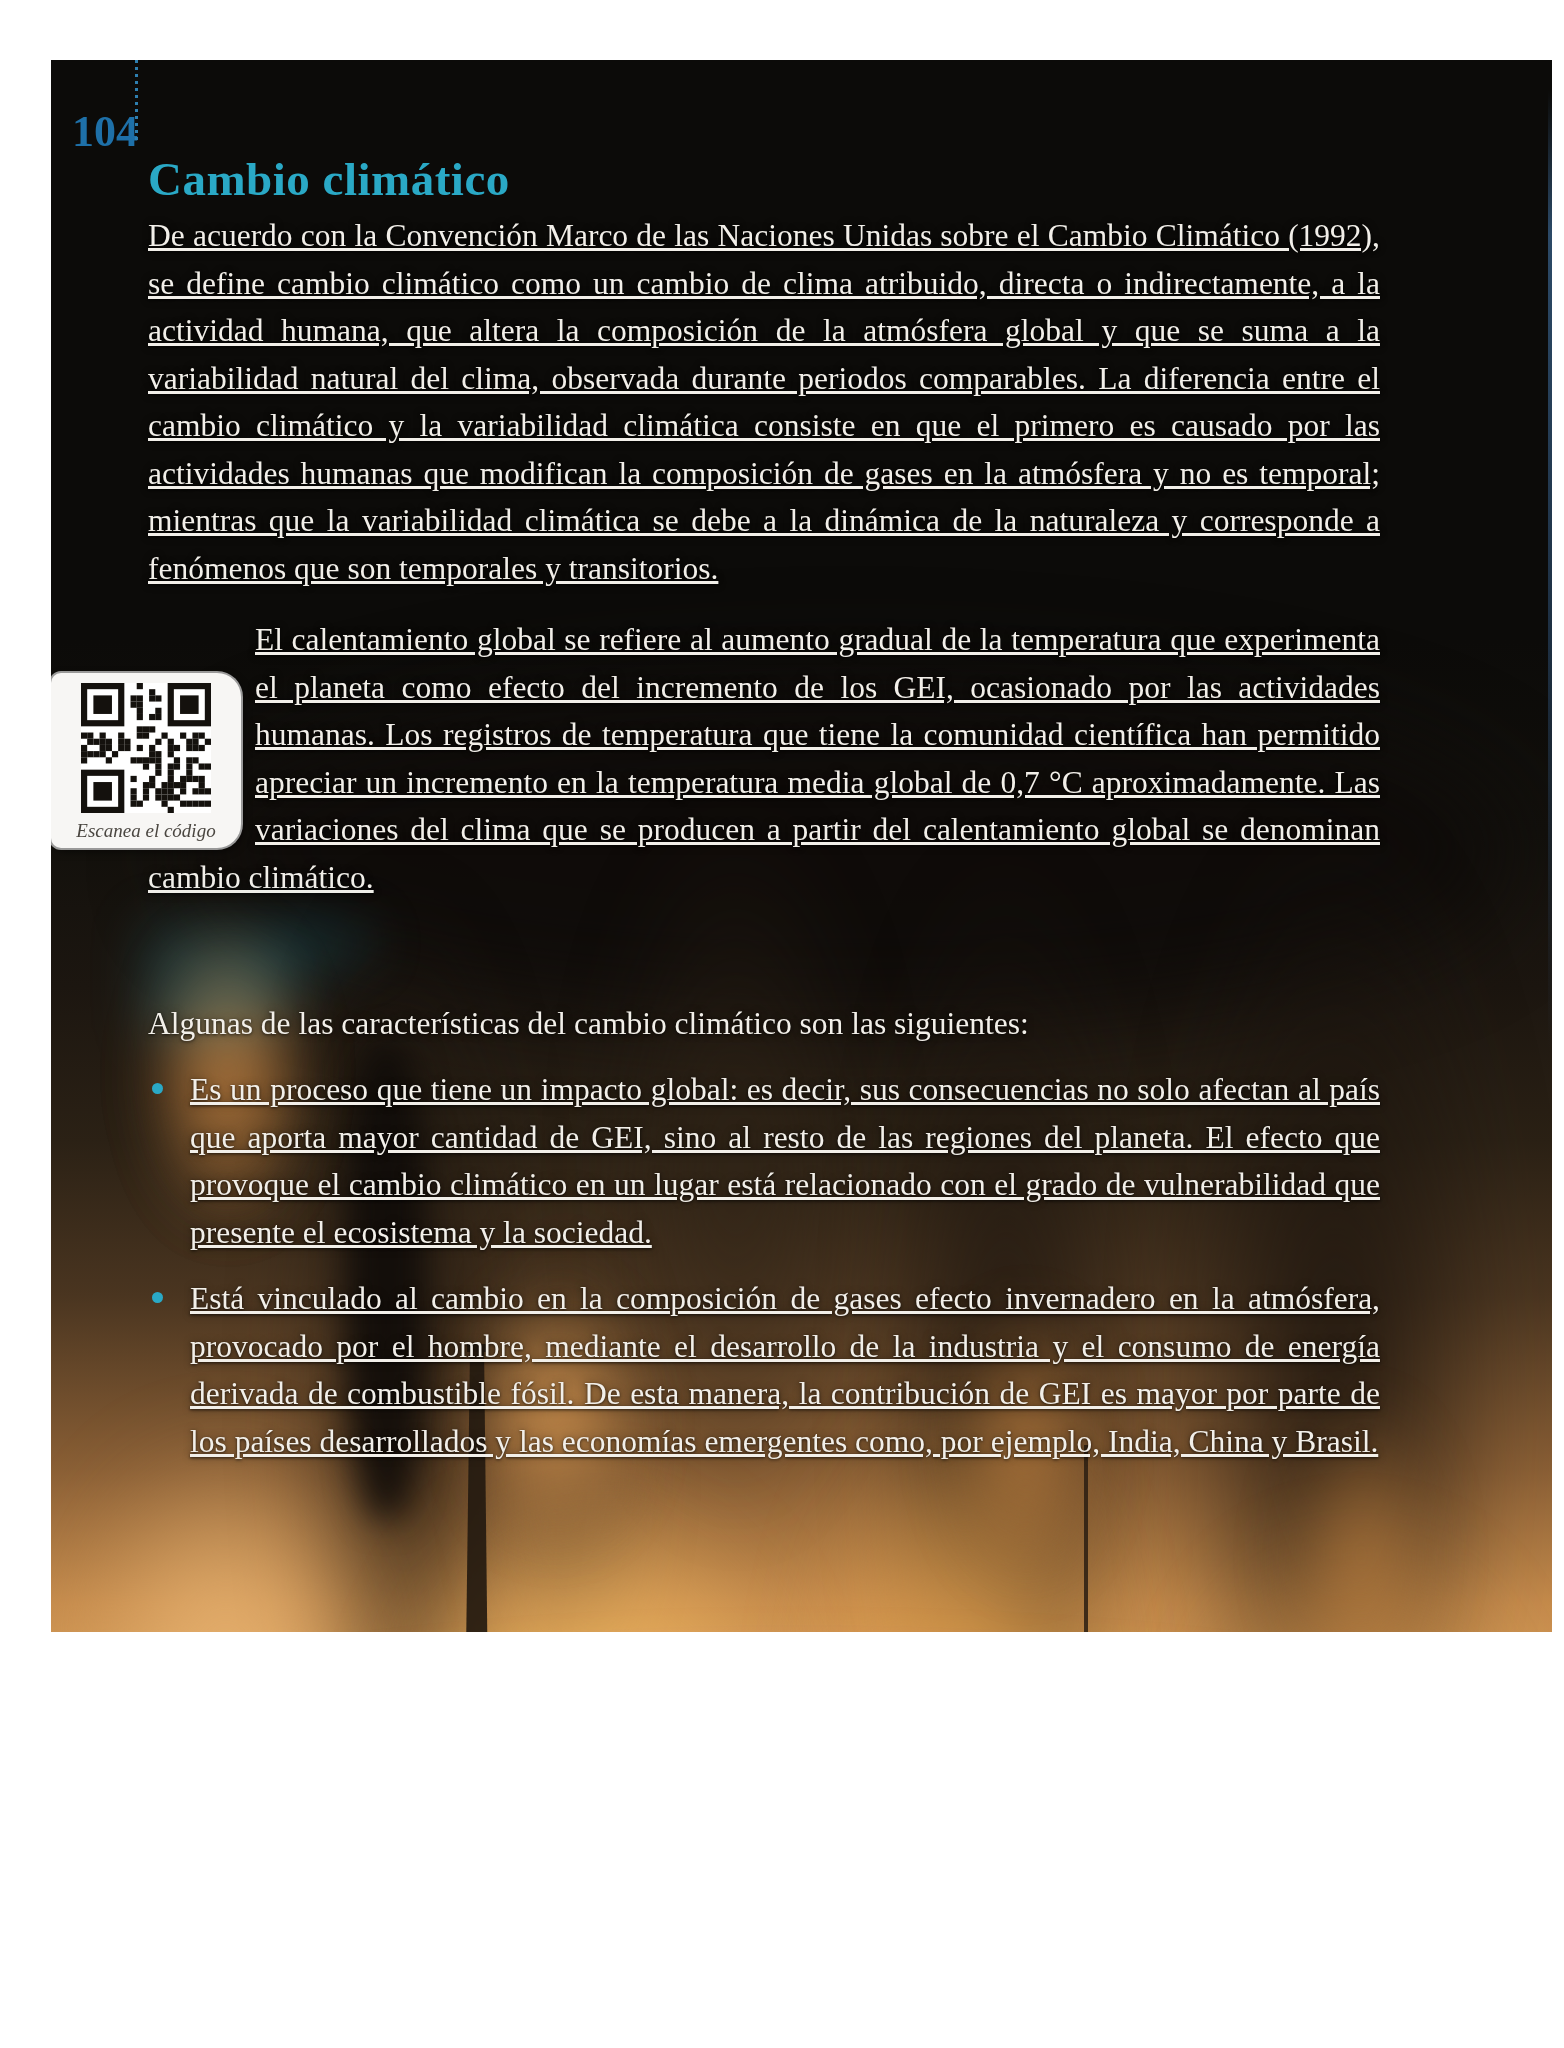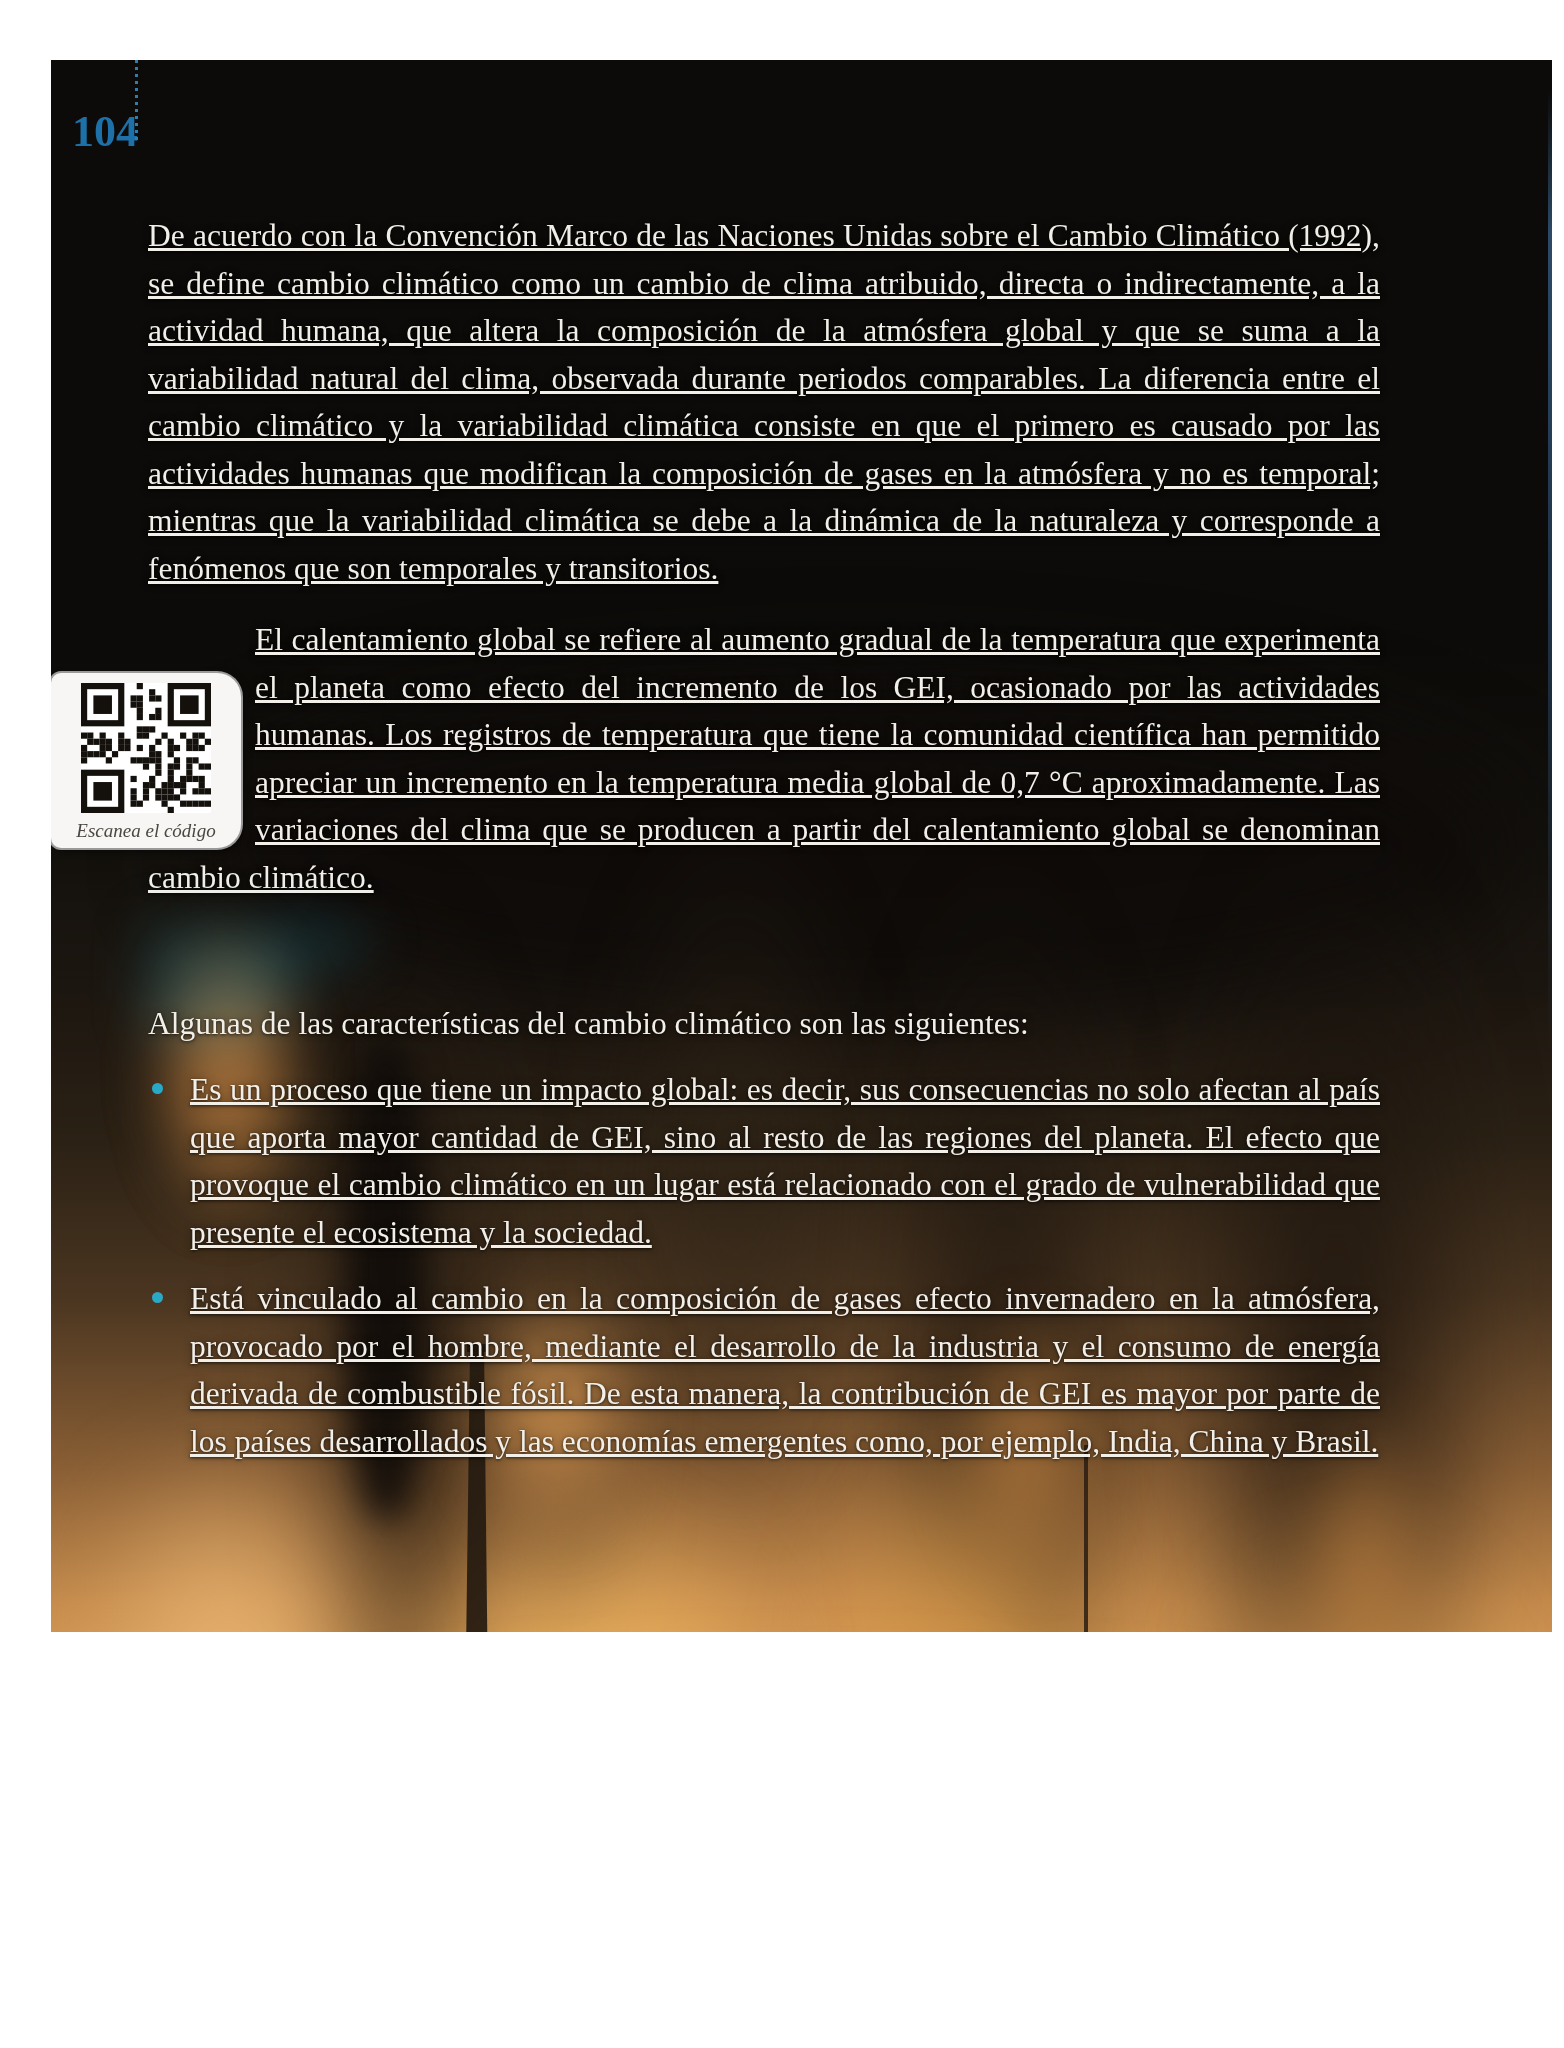--- a/index.html
+++ b/index.html
@@ -146,20 +146,21 @@
         <rect x="1340" y="640" width="3" height="91" fill="#1d140c"></rect>
         <rect x="1372" y="656" width="2" height="75" fill="#1d140c"></rect>
 
         <path d="M0 694 Q80 684 160 692 T360 696 T600 690 T860 696 T1120 690 T1380 696 L1501 692 L1501 731 L0 731 Z" fill="#0e0a06" opacity="0.97"></path>
       </svg>
     </div>
 
     <span class="txt pagenum">104</span>
     <span class="dotted-rule"></span>
 
+    <h1 class="txt title" style="margin:0">Cambio climático</h1>
 
     <p class="txt para para1 body-size" style="margin:0">De acuerdo con la Convención Marco de las Naciones Unidas sobre el Cambio Climático (1992), se define cambio climático como un cambio de clima atribuido, directa o indirectamente, a la actividad humana, que altera la composición de la atmósfera global y que se suma a la variabilidad natural del clima, observada durante periodos comparables. La diferencia entre el cambio climático y la variabilidad climática consiste en que el primero es causado por las actividades humanas que modifican la composición de gases en la atmósfera y no es temporal; mientras que la variabilidad climática se debe a la dinámica de la naturaleza y corresponde a fenómenos que son temporales y transitorios.</p>
 
     <div class="qr-box">
       <svg class="qr-svg" viewBox="0 0 130 130" id="qr">
           <rect x="0" y="0" width="130" height="130" fill="#ffffff"></rect>
           <rect x="55.714285714285715" y="0" width="6.190476190476191" height="6.190476190476191" fill="#14110d"></rect>
           <rect x="68.0952380952381" y="6.190476190476191" width="6.190476190476191" height="6.190476190476191" fill="#14110d"></rect>
           <rect x="49.523809523809526" y="12.380952380952381" width="6.190476190476191" height="6.190476190476191" fill="#14110d"></rect>
           <rect x="55.714285714285715" y="12.380952380952381" width="6.190476190476191" height="6.190476190476191" fill="#14110d"></rect>

